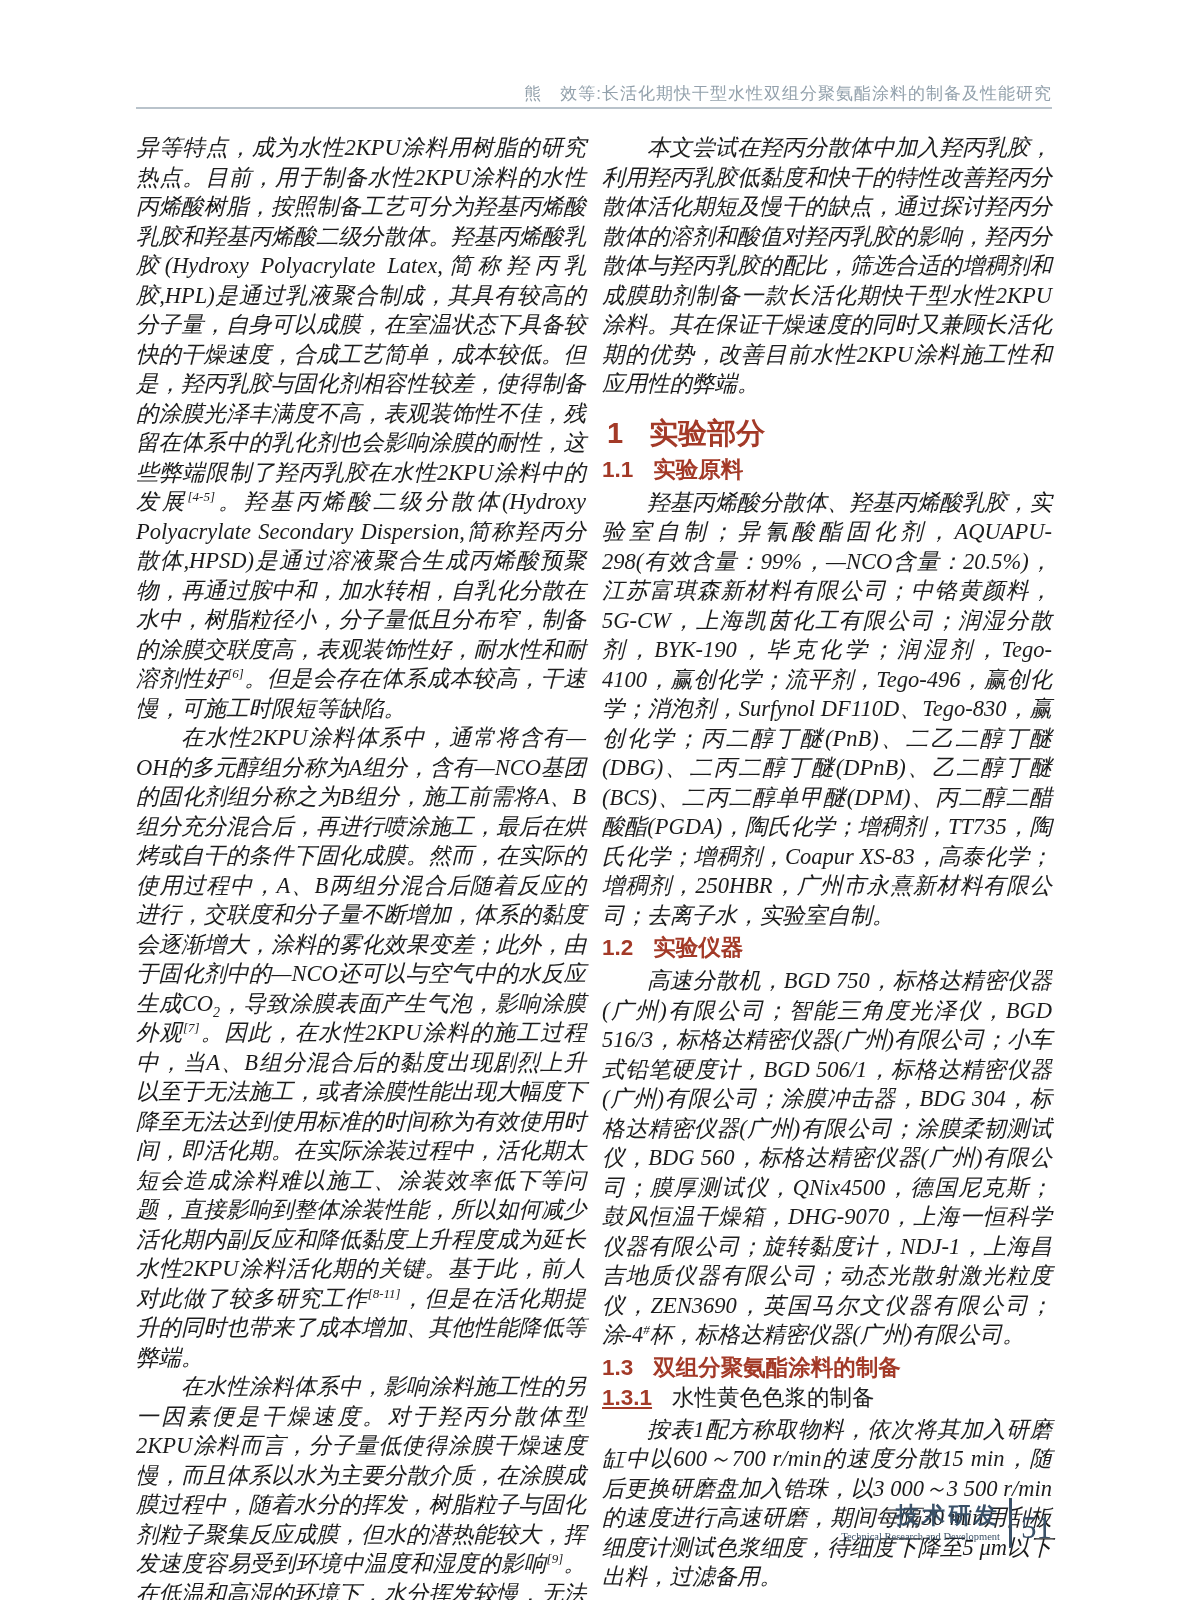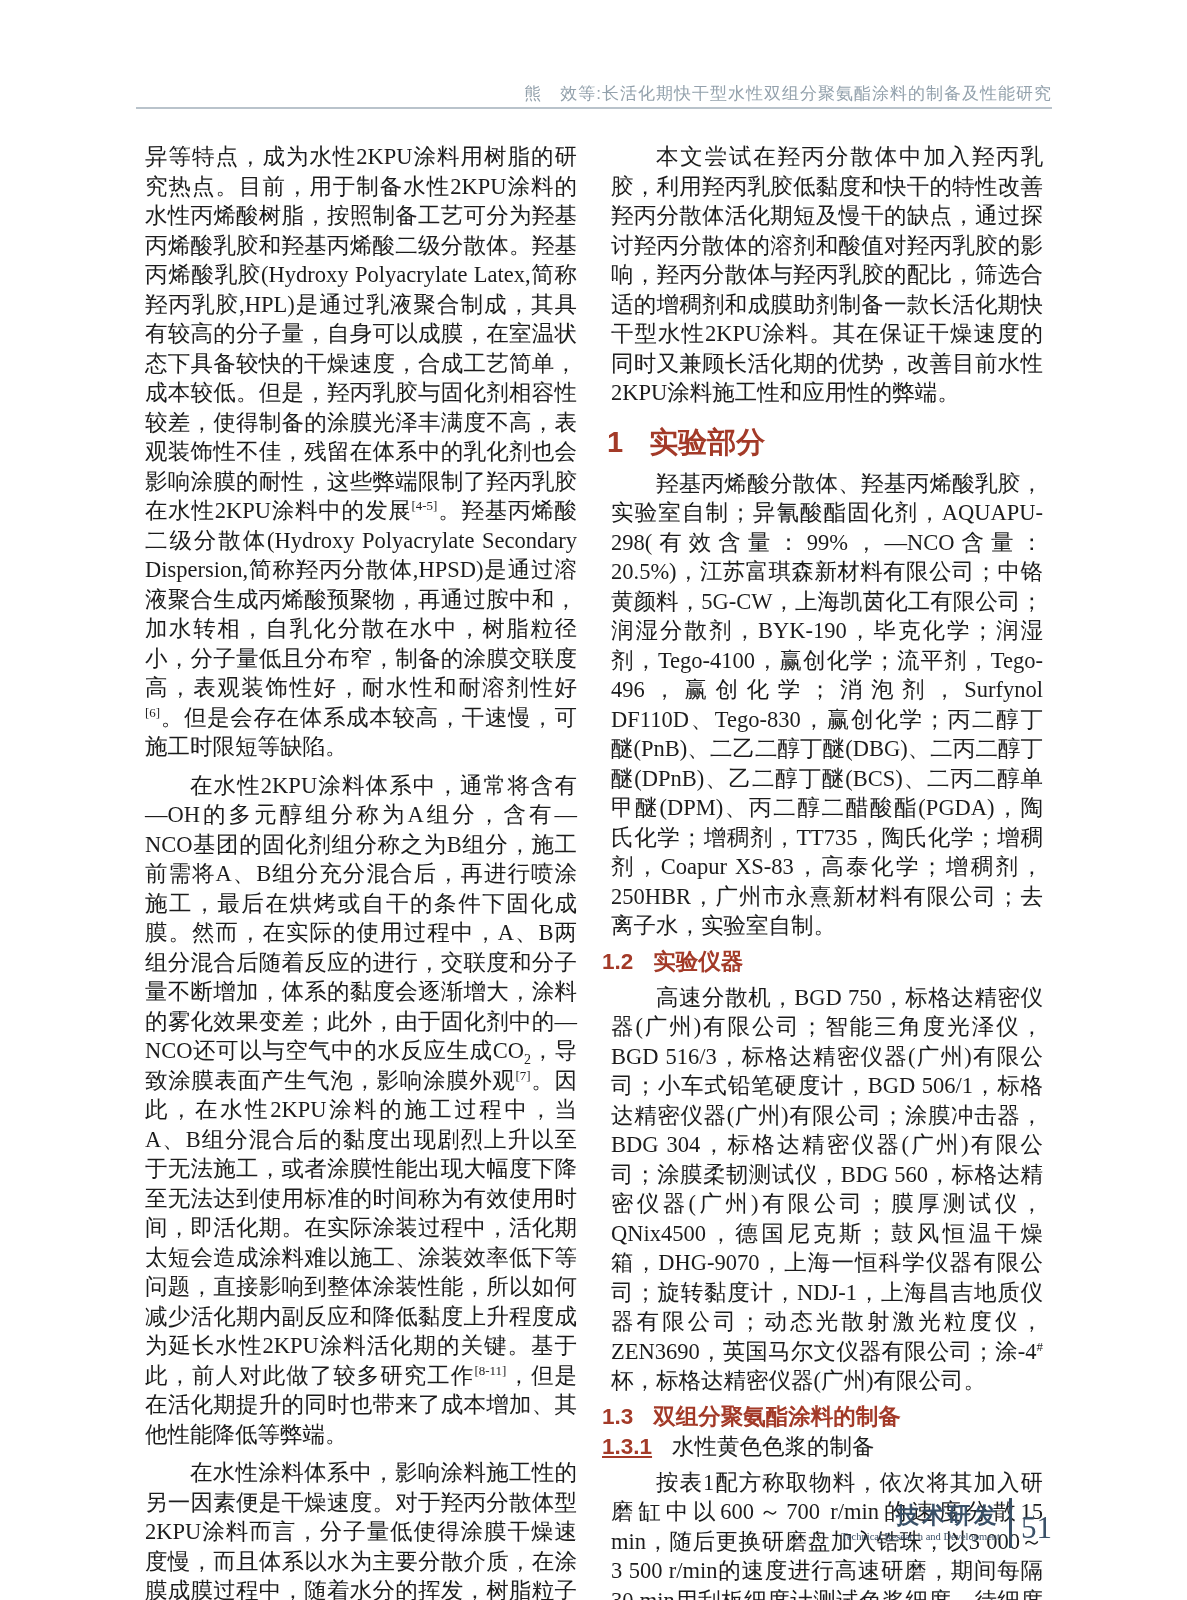--- a/index.html
+++ b/index.html
@@ -28,26 +28,27 @@
   .head-rule{
     position:absolute;top:107px;left:136px;width:916px;height:2px;
     background:var(--rule-gray);
   }
   .col{
     position:absolute;top:133px;width:450px;
   }
   .col-left{left:136px;}
   .col-right{left:602px;}
   p.para{
-    margin:9px;
+    margin:0;
     font-size:22.5px;line-height:29.5px;
     color:var(--text);
     text-align:justify;
     text-justify:inter-ideograph;
     overflow-wrap:break-word;
+    font-style:italic;
   }
   p.para.indent{text-indent:2em;}
   p.para sup{
     font-size:13px;line-height:0;vertical-align:super;
   }
   p.para sub{
     font-size:14px;line-height:0;vertical-align:sub;
   }
   .h{font-family:"Liberation Sans","DejaVu Sans",sans-serif;}
   .h1{
@@ -103,20 +104,21 @@
   <div class="head-rule"></div>
 
   <div class="col col-left" id="col-left">
       <p class="para">异等特点，成为水性2KPU涂料用树脂的研究热点。目前，用于制备水性2KPU涂料的水性丙烯酸树脂，按照制备工艺可分为羟基丙烯酸乳胶和羟基丙烯酸二级分散体。羟基丙烯酸乳胶(Hydroxy Polyacrylate Latex,简称羟丙乳胶,HPL)是通过乳液聚合制成，其具有较高的分子量，自身可以成膜，在室温状态下具备较快的干燥速度，合成工艺简单，成本较低。但是，羟丙乳胶与固化剂相容性较差，使得制备的涂膜光泽丰满度不高，表观装饰性不佳，残留在体系中的乳化剂也会影响涂膜的耐性，这些弊端限制了羟丙乳胶在水性2KPU涂料中的发展<sup>[4-5]</sup>。羟基丙烯酸二级分散体(Hydroxy Polyacrylate Secondary Dispersion,简称羟丙分散体,HPSD)是通过溶液聚合生成丙烯酸预聚物，再通过胺中和，加水转相，自乳化分散在水中，树脂粒径小，分子量低且分布窄，制备的涂膜交联度高，表观装饰性好，耐水性和耐溶剂性好<sup>[6]</sup>。但是会存在体系成本较高，干速慢，可施工时限短等缺陷。</p>
       <p class="para indent">在水性2KPU涂料体系中，通常将含有—OH的多元醇组分称为A组分，含有—NCO基团的固化剂组分称之为B组分，施工前需将A、B组分充分混合后，再进行喷涂施工，最后在烘烤或自干的条件下固化成膜。然而，在实际的使用过程中，A、B两组分混合后随着反应的进行，交联度和分子量不断增加，体系的黏度会逐渐增大，涂料的雾化效果变差；此外，由于固化剂中的—NCO还可以与空气中的水反应生成CO<sub>2</sub>，导致涂膜表面产生气泡，影响涂膜外观<sup>[7]</sup>。因此，在水性2KPU涂料的施工过程中，当A、B组分混合后的黏度出现剧烈上升以至于无法施工，或者涂膜性能出现大幅度下降至无法达到使用标准的时间称为有效使用时间，即活化期。在实际涂装过程中，活化期太短会造成涂料难以施工、涂装效率低下等问题，直接影响到整体涂装性能，所以如何减少活化期内副反应和降低黏度上升程度成为延长水性2KPU涂料活化期的关键。基于此，前人对此做了较多研究工作<sup>[8-11]</sup>，但是在活化期提升的同时也带来了成本增加、其他性能降低等弊端。</p>
       <p class="para indent">在水性涂料体系中，影响涂料施工性的另一因素便是干燥速度。对于羟丙分散体型2KPU涂料而言，分子量低使得涂膜干燥速度慢，而且体系以水为主要分散介质，在涂膜成膜过程中，随着水分的挥发，树脂粒子与固化剂粒子聚集反应成膜，但水的潜热能较大，挥发速度容易受到环境中温度和湿度的影响<sup>[9]</sup>。在低温和高湿的环境下，水分挥发较慢，无法挥发的水分留在湿膜中会加剧副反应程度影响涂膜性能，使得涂膜干燥速度变慢，从而出现施工效率低，涂膜易沾污、沾尘等问题。所以较快的干燥速度是提升水性2KPU</p>
     </div>
   <div class="col col-right" id="col-right">
       <p class="para indent">本文尝试在羟丙分散体中加入羟丙乳胶，利用羟丙乳胶低黏度和快干的特性改善羟丙分散体活化期短及慢干的缺点，通过探讨羟丙分散体的溶剂和酸值对羟丙乳胶的影响，羟丙分散体与羟丙乳胶的配比，筛选合适的增稠剂和成膜助剂制备一款长活化期快干型水性2KPU涂料。其在保证干燥速度的同时又兼顾长活化期的优势，改善目前水性2KPU涂料施工性和应用性的弊端。</p>
       <div class="h h1"><span class="h-num">1</span><span class="h-title">实验部分</span></div>
+      <div class="h h2"><span class="h-num">1.1</span><span class="h-title">实验原料</span></div>
       <p class="para indent">羟基丙烯酸分散体、羟基丙烯酸乳胶，实验室自制；异氰酸酯固化剂，AQUAPU-298(有效含量：99%，—NCO含量：20.5%)，江苏富琪森新材料有限公司；中铬黄颜料，5G-CW，上海凯茵化工有限公司；润湿分散剂，BYK-190，毕克化学；润湿剂，Tego-4100，赢创化学；流平剂，Tego-496，赢创化学；消泡剂，Surfynol DF110D、Tego-830，赢创化学；丙二醇丁醚(PnB)、二乙二醇丁醚(DBG)、二丙二醇丁醚(DPnB)、乙二醇丁醚(BCS)、二丙二醇单甲醚(DPM)、丙二醇二醋酸酯(PGDA)，陶氏化学；增稠剂，TT735，陶氏化学；增稠剂，Coapur XS-83，高泰化学；增稠剂，250HBR，广州市永熹新材料有限公司；去离子水，实验室自制。</p>
       <div class="h h2"><span class="h-num">1.2</span><span class="h-title">实验仪器</span></div>
       <p class="para indent">高速分散机，BGD 750，标格达精密仪器(广州)有限公司；智能三角度光泽仪，BGD 516/3，标格达精密仪器(广州)有限公司；小车式铅笔硬度计，BGD 506/1，标格达精密仪器(广州)有限公司；涂膜冲击器，BDG 304，标格达精密仪器(广州)有限公司；涂膜柔韧测试仪，BDG 560，标格达精密仪器(广州)有限公司；膜厚测试仪，QNix4500，德国尼克斯；鼓风恒温干燥箱，DHG-9070，上海一恒科学仪器有限公司；旋转黏度计，NDJ-1，上海昌吉地质仪器有限公司；动态光散射激光粒度仪，ZEN3690，英国马尔文仪器有限公司；涂-4<sup>#</sup>杯，标格达精密仪器(广州)有限公司。</p>
       <div class="h h2"><span class="h-num">1.3</span><span class="h-title">双组分聚氨酯涂料的制备</span></div>
       <div class="h h3"><span class="h-num">1.3.1</span><span class="h-title">水性黄色色浆的制备</span></div>
       <p class="para indent">按表1配方称取物料，依次将其加入研磨缸中以600～700 r/min的速度分散15 min，随后更换研磨盘加入锆珠，以3 000～3 500 r/min的速度进行高速研磨，期间每隔30 min用刮板细度计测试色浆细度，待细度下降至5 μm以下出料，过滤备用。</p>
     </div>
 
   <div class="footer">
     <div class="footer-labels">

